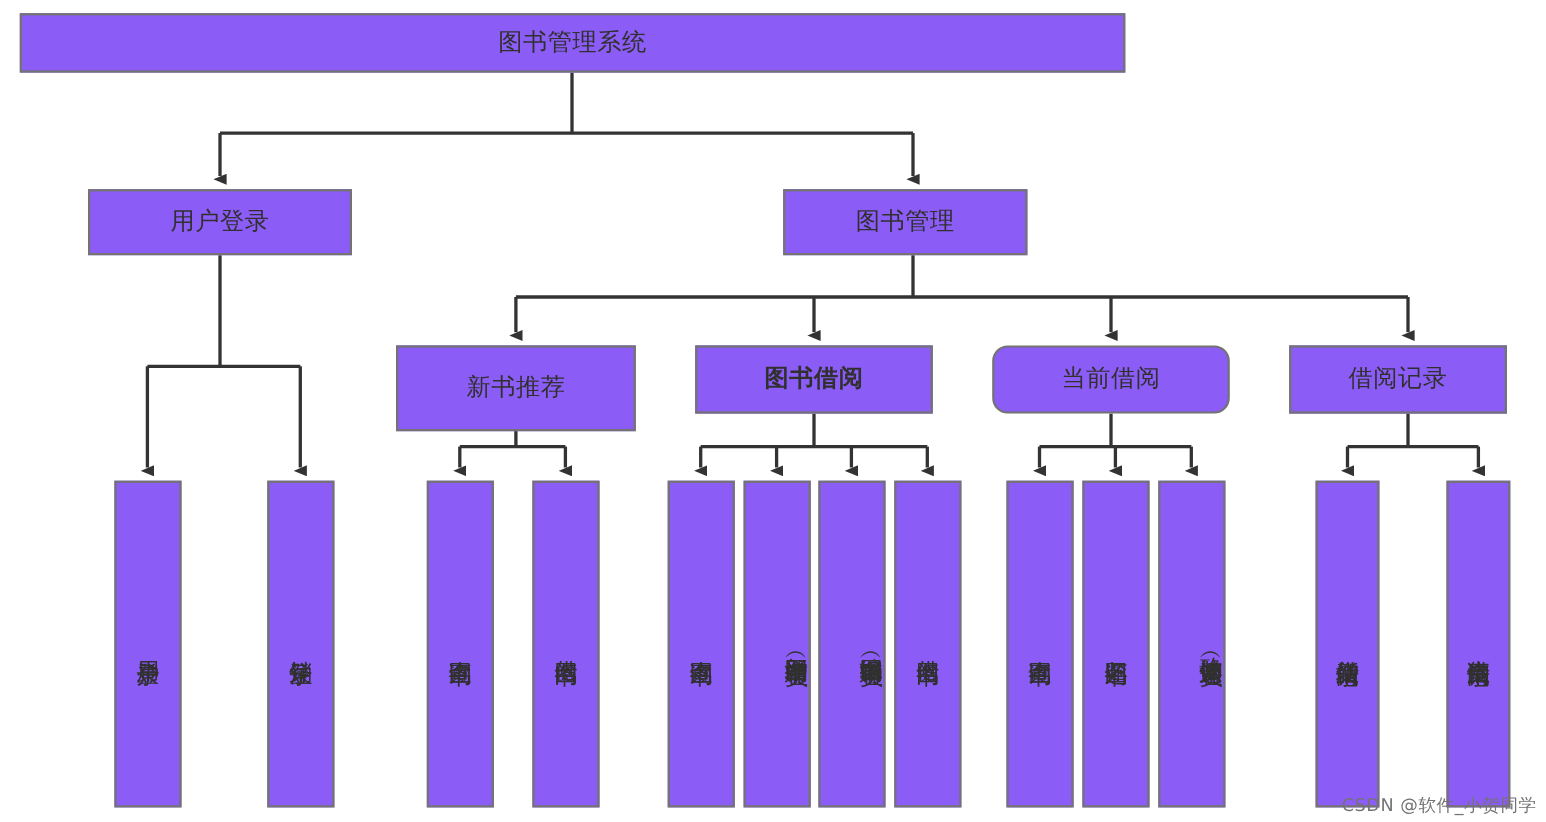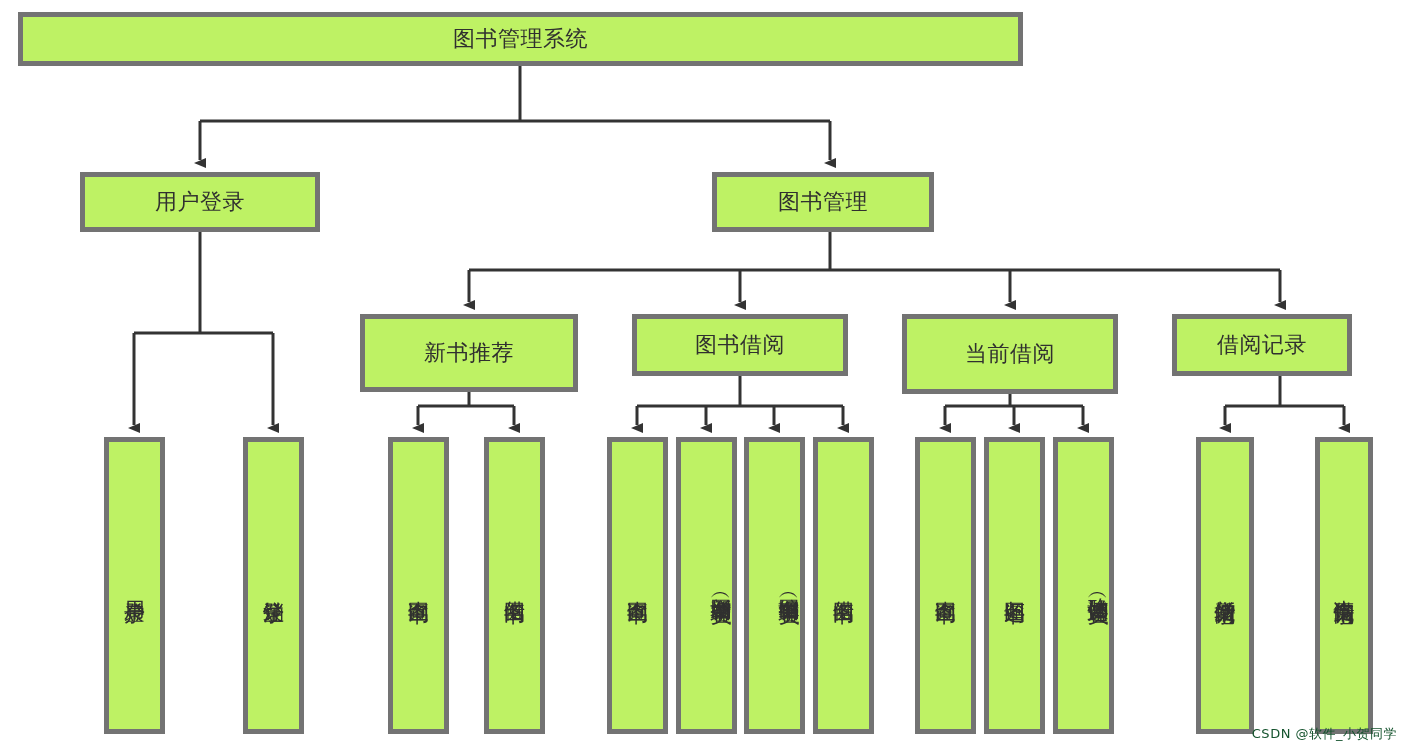--- a/index.html
+++ b/index.html
@@ -21,22 +21,22 @@
     position: absolute;
     left: 0;
     top: 0;
     width: 1405px;
     height: 747px;
     pointer-events: none;
   }
   .node {
     position: absolute;
     box-sizing: border-box;
-    background: #bef264;
-    border: 5px solid #737373;
+    background: #8b5cf6;
+    border: 2px solid #737373;
     display: flex;
     align-items: center;
     justify-content: center;
     color: #30302f;
     line-height: 1.05;
   }
   .node.h {
     font-size: 22px;
     letter-spacing: 0.5px;
   }
@@ -62,22 +62,22 @@
   .vtext {
     writing-mode: vertical-rl;
     text-orientation: upright;
     display: block;
     white-space: nowrap;
   }
   .watermark {
     position: absolute;
     right: 8px;
     bottom: 4px;
-    font-size: 13px;
-    color: #14532d;
+    font-size: 16px;
+    color: #737373;
     white-space: nowrap;
     letter-spacing: 0.5px;
     margin-left: 25px;
   }
 </style>
 </head>
 <body>
 
 <div id="canvas">
 
@@ -140,29 +140,29 @@
   </div>
 
   <div class="node h" style="left:712px; top:172px; width:222px; height:60px;">
     <span>图书管理</span>
   </div>
 
   <div class="node h" style="left:360px; top:314px; width:218px; height:78px;">
     <span>新书推荐</span>
   </div>
 
-  <div class="node h" style="left:632px; top:314px; width:216px; height:62px;">
+  <div class="node h" style="left:632px; top:314px; width:216px; height:62px;font-weight:bold;">
     <span>图书借阅</span>
   </div>
 
-  <div class="node h" style="left:902px; top:314px; width:216px; height:80px;">
+  <div class="node h" style="left:902px; top:314px; width:216px; height:62px;border-radius:14px;">
     <span>当前借阅</span>
   </div>
 
-  <div class="node h" style="left:1172px; top:314px; width:180px; height:62px;">
+  <div class="node h" style="left:1172px; top:314px; width:198px; height:62px;">
     <span>借阅记录</span>
   </div>
 
   <div class="node v low" style="left:104px; top:437px; width:61px; height:297px;">
     <span class="vtext">用户登录</span>
   </div>
 
   <div class="node v low" style="left:243px; top:437px; width:61px; height:297px;">
     <span class="vtext">注销登录</span>
   </div>

